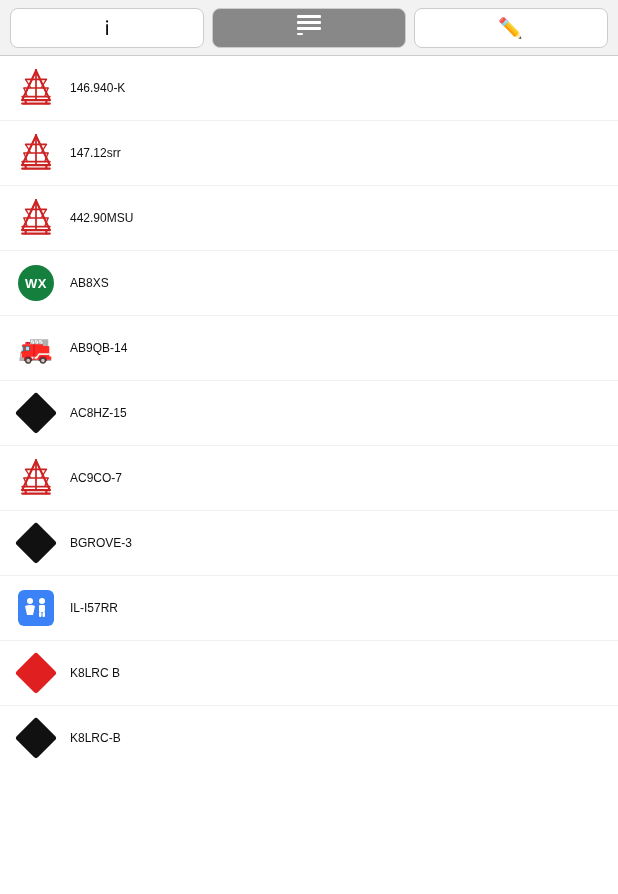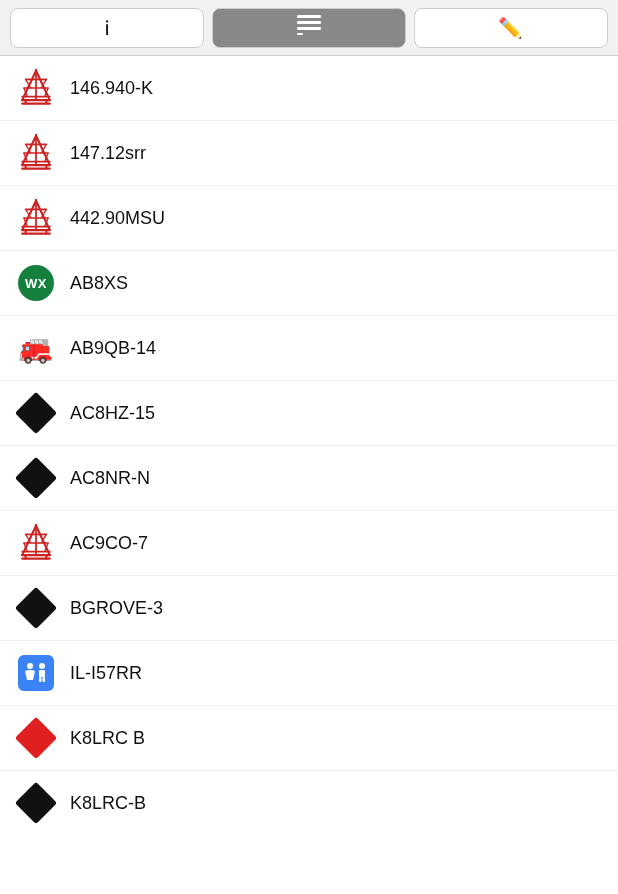--- a/index.html
+++ b/index.html
@@ -71,21 +71,21 @@
       height: 44px;
       display: flex;
       align-items: center;
       justify-content: center;
       margin-right: 12px;
       flex-shrink: 0;
       font-size: 28px;
     }
 
     .item-label {
-      font-size: 18px;
+      font-size: 12px;
       color: #111111;
     }
 
     
     .diamond-black {
       width: 30px;
       height: 30px;
       background: #111111;
       transform: rotate(45deg);
       border-radius: 3px;
@@ -271,26 +271,20 @@
       <div class="item-icon" style="font-size: 28px;">🚒</div>
       <span class="item-label">AB9QB-14</span>
     </div>
     <div class="list-item">
       <div class="item-icon">
         <div class="diamond-black"></div>
       </div>
       <span class="item-label">AC8HZ-15</span>
     </div>
     <div class="list-item">
-      <div class="item-icon">
-        <div class="diamond-black"></div>
-      </div>
-      <span class="item-label">AC8NR-N</span>
-    </div>
-    <div class="list-item">
       <div class="item-icon tower-icon">
         <svg viewBox="0 0 40 44" width="38" height="42" xmlns="http://www.w3.org/2000/svg">
 
     <line x1="20" y1="2" x2="4" y2="36" stroke="#cc2222" stroke-width="2.5" stroke-linecap="round"></line>
     <line x1="20" y1="2" x2="36" y2="36" stroke="#cc2222" stroke-width="2.5" stroke-linecap="round"></line>
 
     <line x1="8" y1="12" x2="32" y2="12" stroke="#cc2222" stroke-width="2" stroke-linecap="round"></line>
     <line x1="6" y1="22" x2="34" y2="22" stroke="#cc2222" stroke-width="2" stroke-linecap="round"></line>
     <line x1="4" y1="32" x2="36" y2="32" stroke="#cc2222" stroke-width="2" stroke-linecap="round"></line>
 

